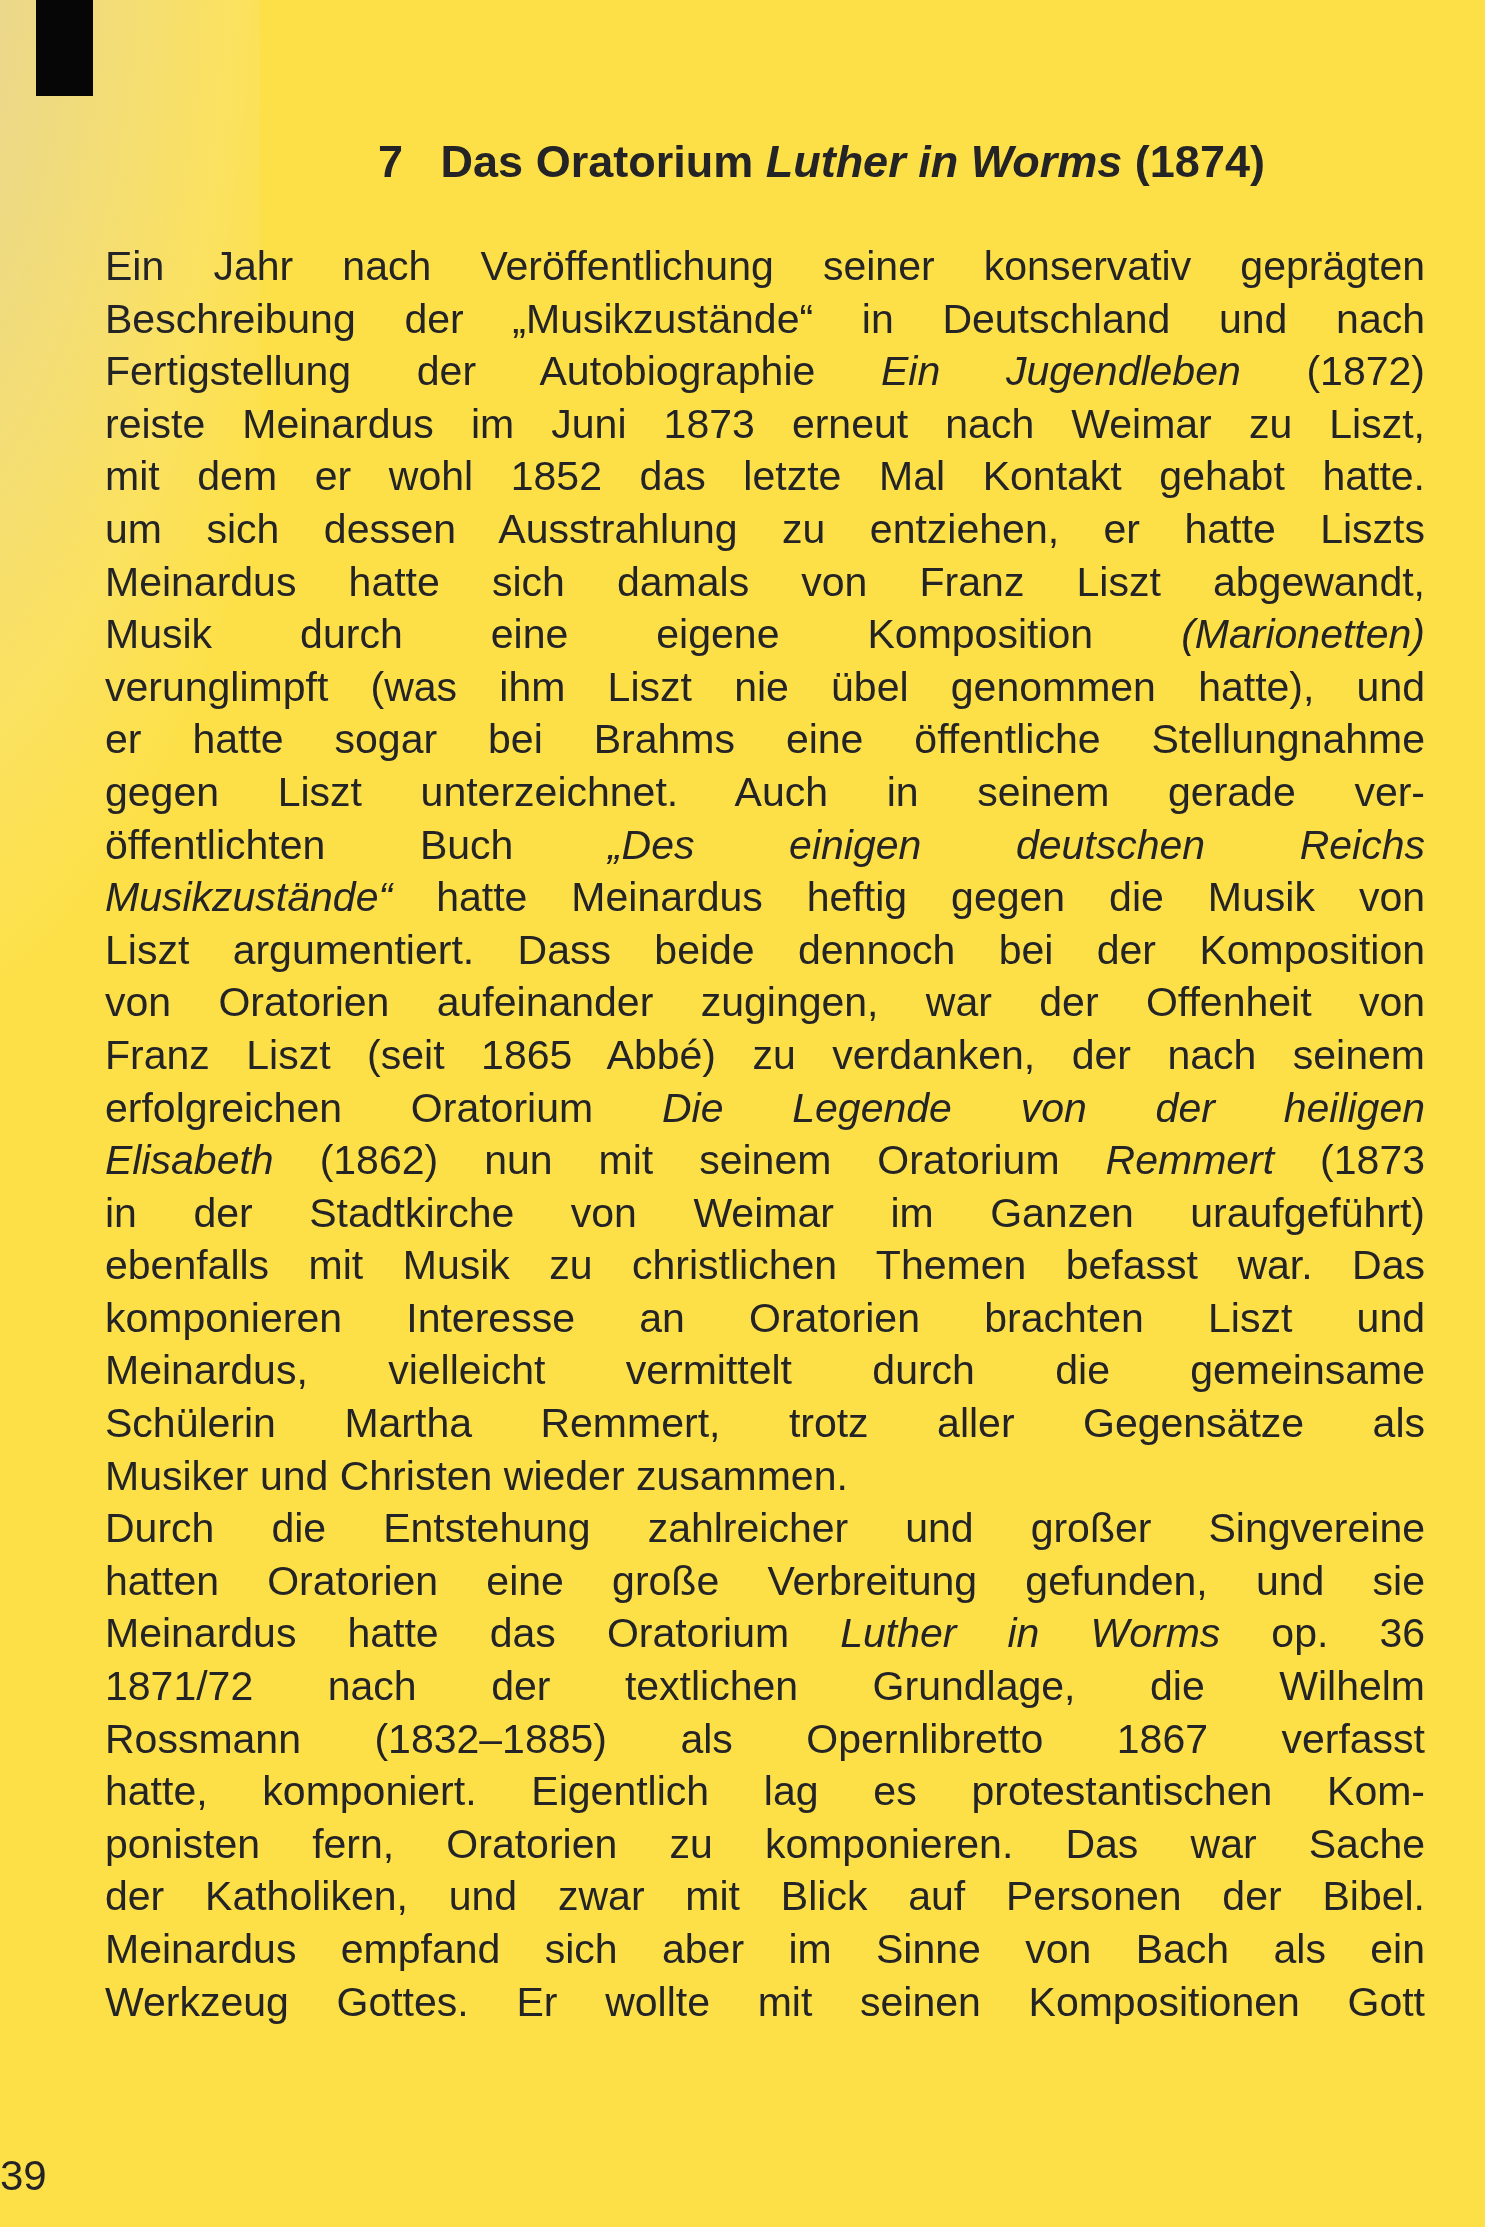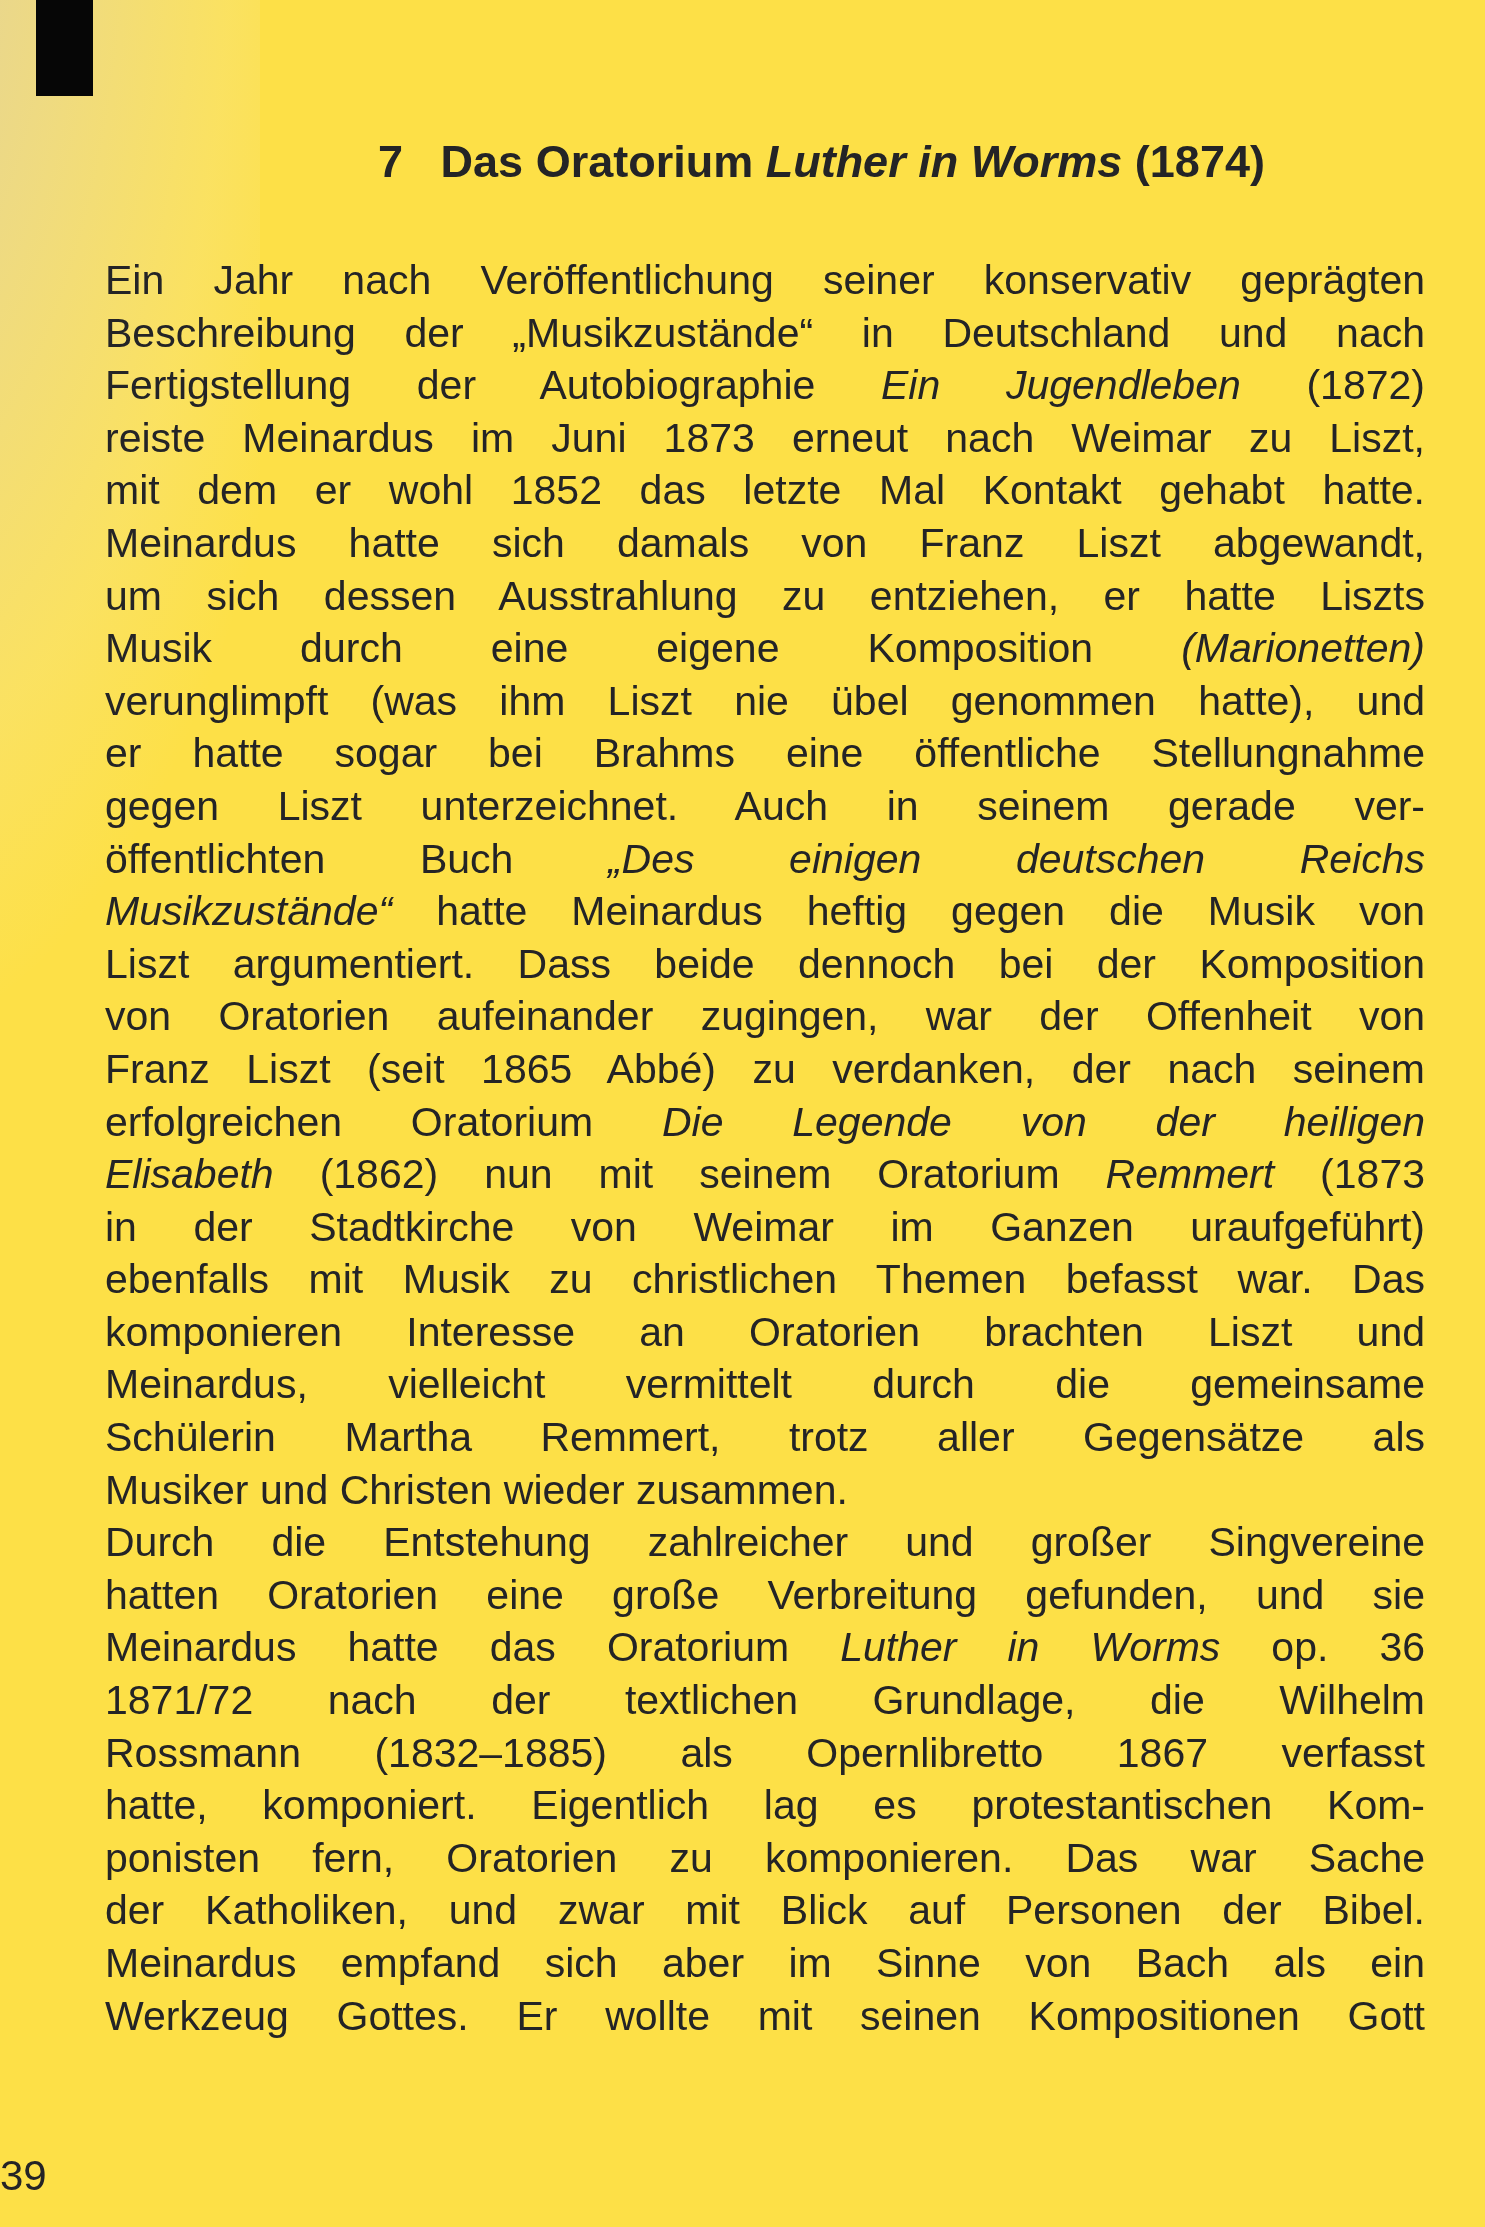--- a/index.html
+++ b/index.html
@@ -34,21 +34,21 @@
     top: 136px; left: 0; right: 0;
     padding-left: 158px;
     text-align: center;
     font-size: 45px;
     line-height: 52px;
     font-weight: bold;
     white-space: nowrap;
   }
   .bodytext {
     position: absolute;
-    left: 105px; top: 254px;
+    left: 105px; top: 240px;
     width: 1320px;
     font-size: 41px;
     line-height: 52.6px;
   }
   .line {
     text-align: justify;
     text-align-last: justify;
     -moz-text-align-last: justify;
   }
   .line.endpar {
@@ -73,22 +73,22 @@
   <div class="artifact"></div>
 
   <div class="heading"><span>7&nbsp;&nbsp;&nbsp;Das Oratorium </span><span class="it">Luther in Worms</span><span> (1874)</span></div>
 
   <div class="bodytext">
       <div class="line"><span>Ein Jahr nach Veröffentlichung seiner konservativ geprägten</span></div>
       <div class="line"><span>Beschreibung der „Musikzustände“ in Deutschland und nach</span></div>
       <div class="line"><span>Fertigstellung der Autobiographie </span><span class="it">Ein Jugendleben</span><span> (1872)</span></div>
       <div class="line"><span>reiste Meinardus im Juni 1873 erneut nach Weimar zu Liszt,</span></div>
       <div class="line"><span>mit dem er wohl 1852 das letzte Mal Kontakt gehabt hatte.</span></div>
+      <div class="line"><span>um sich dessen Ausstrahlung zu entziehen, er hatte Liszts</span></div>
       <div class="line"><span>Meinardus hatte sich damals von Franz Liszt abgewandt,</span></div>
-      <div class="line"><span>um sich dessen Ausstrahlung zu entziehen, er hatte Liszts</span></div>
       <div class="line"><span>Musik durch eine eigene Komposition </span><span class="it">(Marionetten)</span></div>
       <div class="line"><span>verunglimpft (was ihm Liszt nie übel genommen hatte), und</span></div>
       <div class="line"><span>er hatte sogar bei Brahms eine öffentliche Stellungnahme</span></div>
       <div class="line"><span>gegen Liszt unterzeichnet. Auch in seinem gerade ver-</span></div>
       <div class="line"><span>öffentlichten Buch </span><span class="it">„Des einigen deutschen Reichs</span></div>
       <div class="line"><span class="it">Musikzustände“</span><span> hatte Meinardus heftig gegen die Musik von</span></div>
       <div class="line"><span>Liszt argumentiert. Dass beide dennoch bei der Komposition</span></div>
       <div class="line"><span>von Oratorien aufeinander zugingen, war der Offenheit von</span></div>
       <div class="line"><span>Franz Liszt (seit 1865 Abbé) zu verdanken, der nach seinem</span></div>
       <div class="line"><span>erfolgreichen Oratorium </span><span class="it">Die Legende von der heiligen</span></div>

